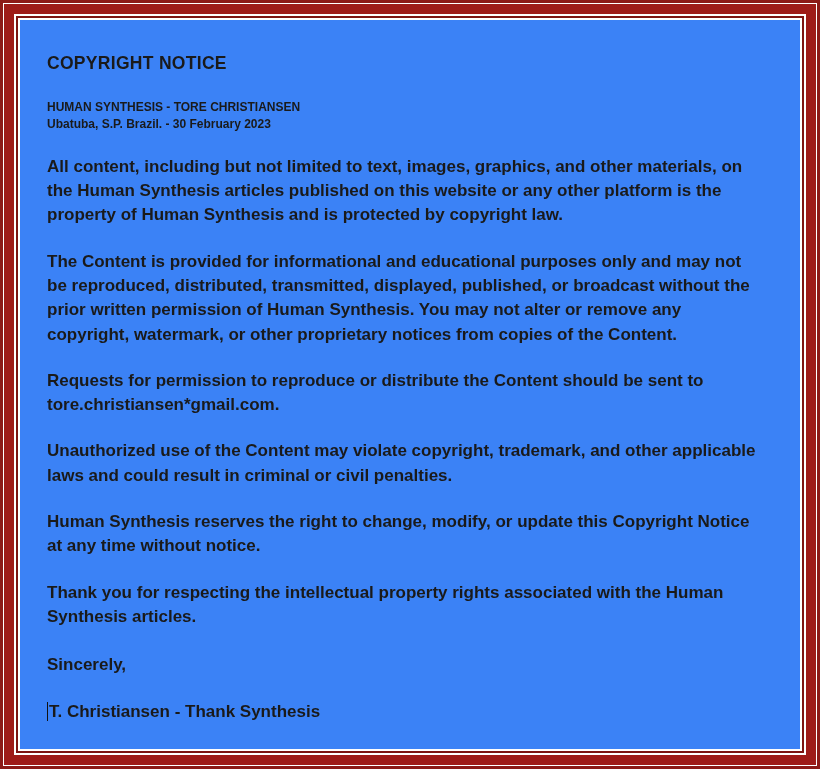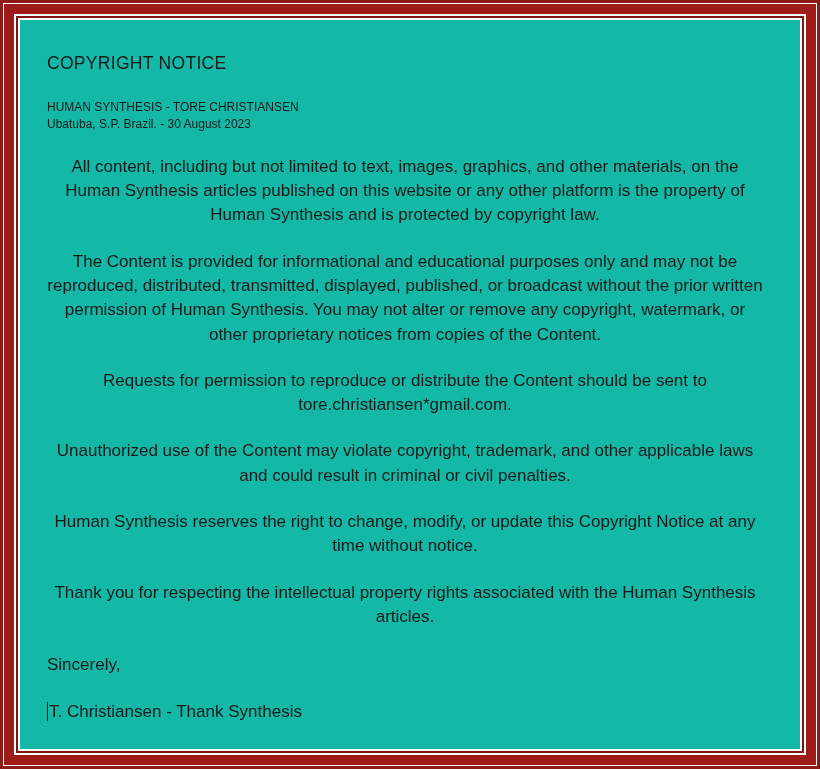--- a/index.html
+++ b/index.html
@@ -50,23 +50,24 @@
     border: 2px solid #7d1512;
     background: #ffffff;
   }
   .doc {
     position: absolute;
     left: 20px;
     top: 20px;
     width: 780px;
     height: 729px;
     box-sizing: border-box;
-    background: #14b8a6;
+    background: #3b82f6;
     padding: 24px 34px 20px 27px;
     overflow: hidden;
+    font-weight: bold;
   }
   .doc-title {
     font-size: 17.5px;
     color: #1a1a1a;
     letter-spacing: 0.3px;
     margin: 8px 0 0 0;
     line-height: 1.3;
   }
   .meta-block {
     margin-top: 24px;
@@ -75,21 +76,20 @@
     font-size: 12px;
     color: #1a1a1a;
     line-height: 1.42;
   }
   .para {
     margin-top: 22px;
     font-size: 17px;
     color: #1a1a1a;
     line-height: 1.43;
     max-width: 716px;
-    text-align: center;
   }
   .sign-off {
     margin-top: 24px;
     font-size: 17px;
     color: #1a1a1a;
     line-height: 1.43;
   }
   .signature-row {
     margin-top: 22px;
     font-size: 17px;
@@ -116,21 +116,21 @@
   <div class="frame-outer"></div>
   <div class="frame-mid"></div>
   <div class="frame-inner"></div>
 
   <div class="doc">
 
     <div class="doc-title">COPYRIGHT NOTICE</div>
 
     <div class="meta-block">
       <div class="meta-line">HUMAN SYNTHESIS - TORE CHRISTIANSEN</div>
-      <div class="meta-line">Ubatuba, S.P. Brazil. - 30 August 2023</div>
+      <div class="meta-line">Ubatuba, S.P. Brazil. - 30 February 2023</div>
     </div>
 
     <p class="para">All content, including but not limited to text, images, graphics, and other materials, on the Human Synthesis articles published on this website or any other platform is the property of Human Synthesis and is protected by copyright law.</p>
     <p class="para">The Content is provided for informational and educational purposes only and may not be reproduced, distributed, transmitted, displayed, published, or broadcast without the prior written permission of Human Synthesis. You may not alter or remove any copyright, watermark, or other proprietary notices from copies of the Content.</p>
     <p class="para">Requests for permission to reproduce or distribute the Content should be sent to tore.christiansen*gmail.com.</p>
     <p class="para">Unauthorized use of the Content may violate copyright, trademark, and other applicable laws and could result in criminal or civil penalties.</p>
     <p class="para">Human Synthesis reserves the right to change, modify, or update this Copyright Notice at any time without notice.</p>
     <p class="para">Thank you for respecting the intellectual property rights associated with the Human Synthesis articles.</p>
 
     <div class="sign-off">Sincerely,</div>

